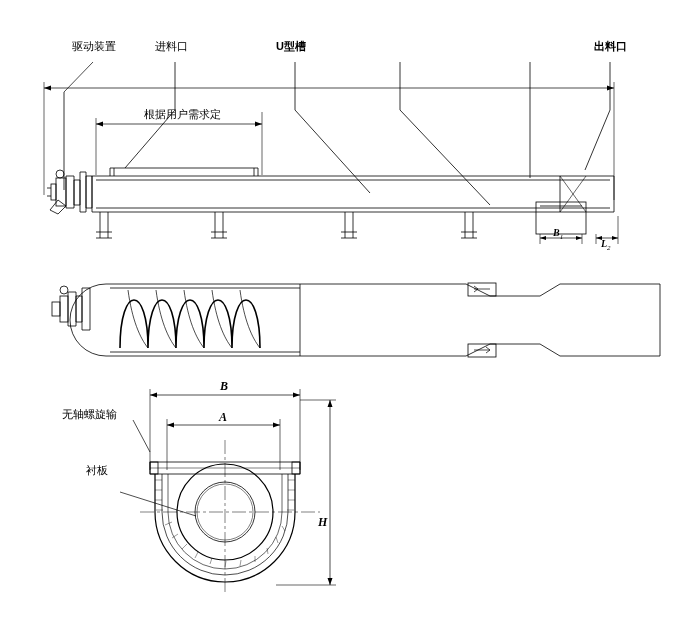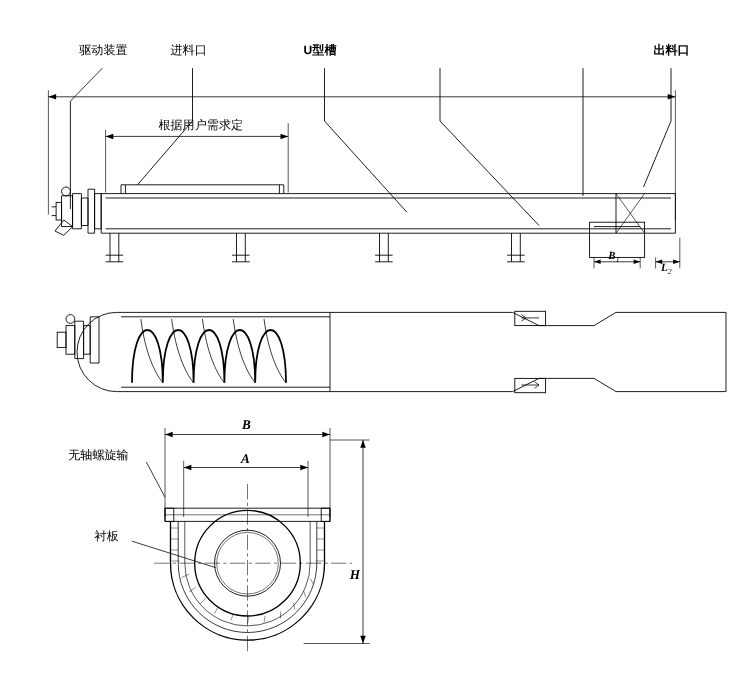--- a/index.html
+++ b/index.html
@@ -185,21 +185,21 @@
       </g>
     </g>
   </svg>
 
   <div class="lbl" style="left:72px;top:40px;">驱动装置</div>
   <div class="lbl" style="left:155px;top:40px;">进料口</div>
   <div class="lbl" style="left:276px;top:40px;font-weight:bold;">U型槽</div>
   <div class="lbl" style="left:594px;top:40px;font-weight:bold;">出料口</div>
   <div class="lbl" style="left:144px;top:108px;font-family:Liberation Serif, serif;">根据用户需求定</div>
   <div class="lbl" style="left:62px;top:408px;">无轴螺旋输</div>
-  <div class="lbl" style="left:86px;top:482px;">衬板</div>
+  <div class="lbl" style="left:86px;top:464px;">衬板</div>
 
   <div class="dim" style="left:553px;top:227px;"><b>B</b><span class="sub">1</span></div>
   <div class="dim" style="left:601px;top:238px;"><b>L</b><span class="sub">2</span></div>
   <div class="dim" style="left:220px;top:379px;font-size:12px;"><b>B</b></div>
   <div class="dim" style="left:219px;top:410px;font-size:12px;"><b>A</b></div>
   <div class="dim" style="left:318px;top:515px;font-size:12px;"><b>H</b></div>
 
 </div>
 
 </body></html>

